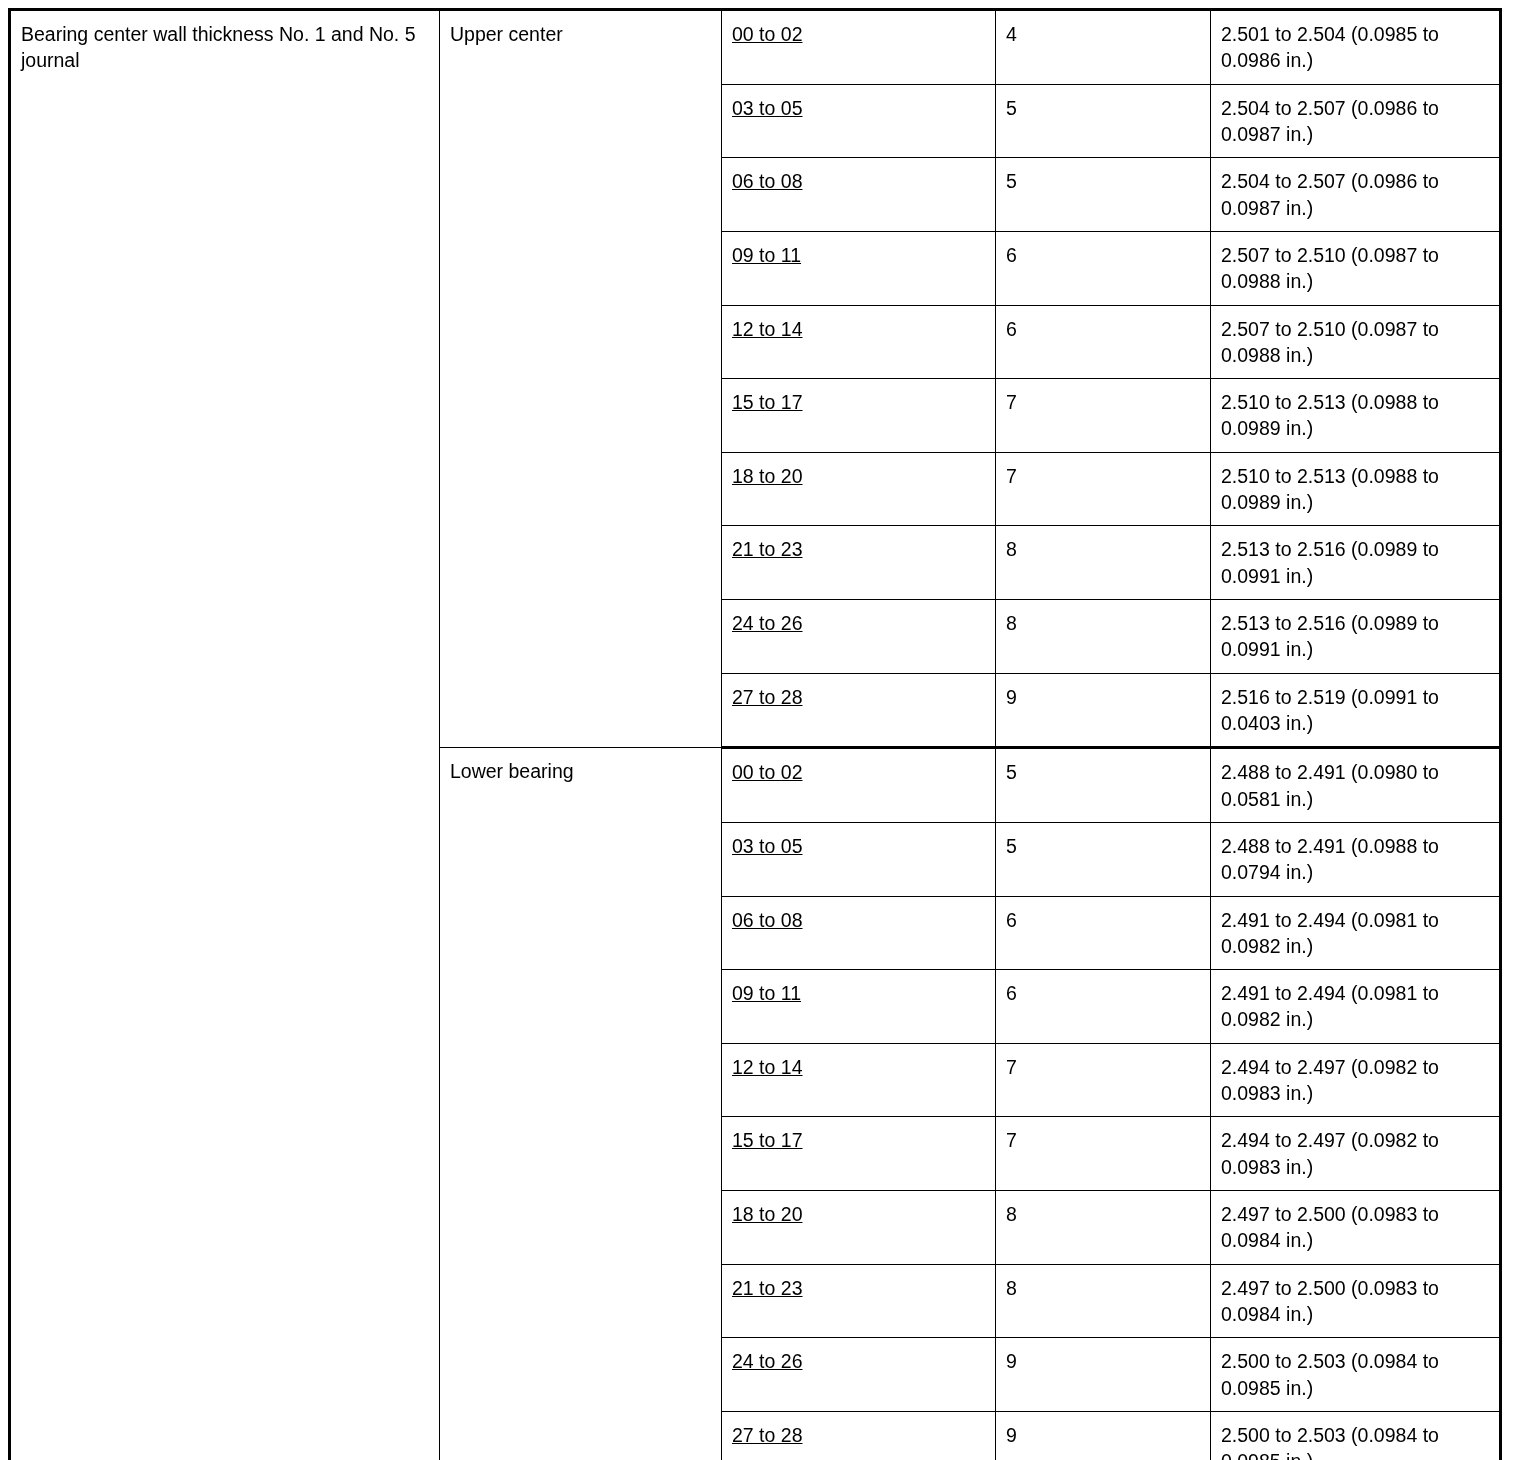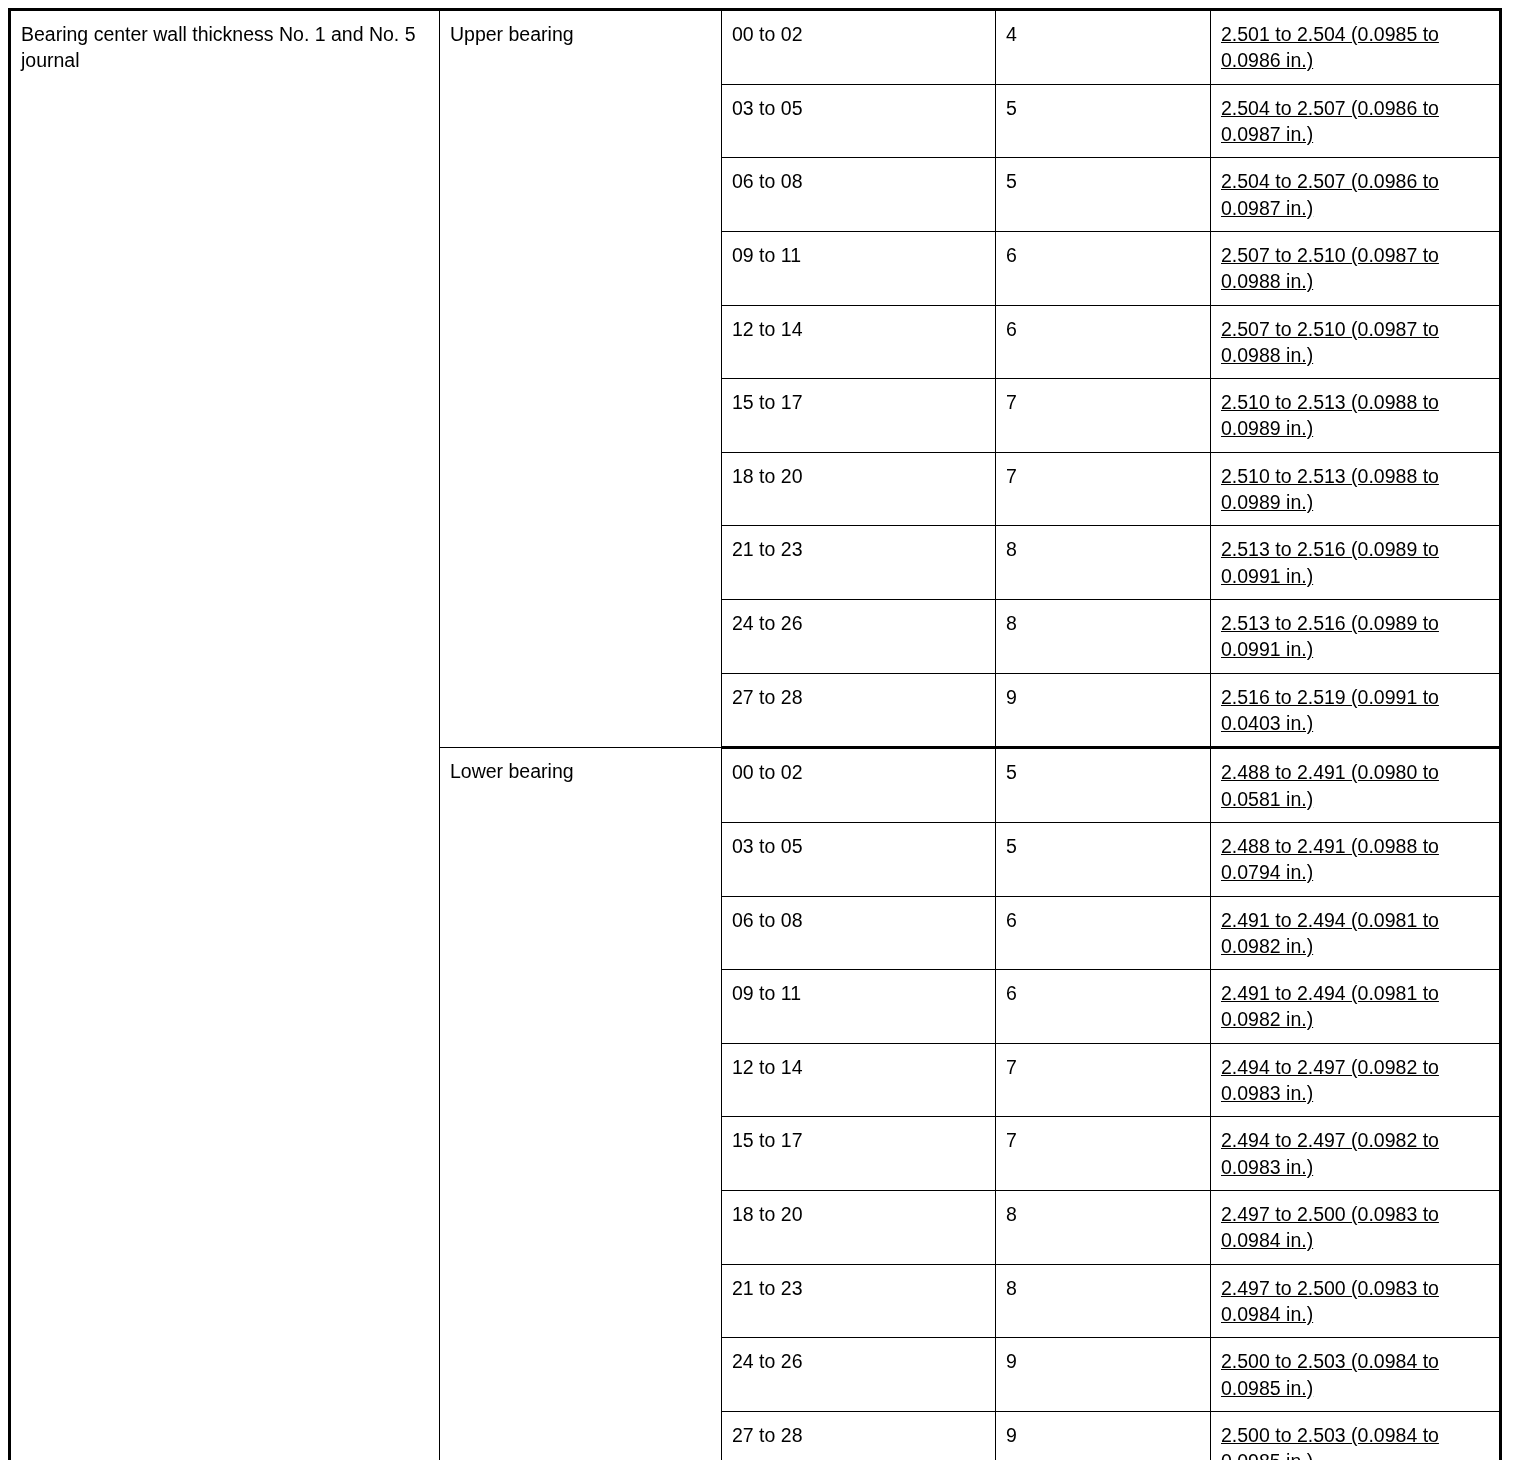--- a/index.html
+++ b/index.html
@@ -41,46 +41,46 @@
   }
   td.col-bearing {
     width: 263px;
     vertical-align: middle;
     border-right: 3px solid #000000;
     padding-left: 16px;
   }
   td.col-mark {
     width: 255px;
     vertical-align: middle;
+    text-decoration: underline;
   }
   td.col-grade {
     width: 196px;
     vertical-align: middle;
   }
   td.col-thickness {
     vertical-align: middle;
     padding-right: 14px;
-    text-decoration: underline;
   }
   tr.row-upper-last td {
     border-bottom: 3px solid #000000;
   }
   tr.row-first td {
     border-top: none;
   }
 </style>
 </head>
 <body>
 
 <div class="page">
   <table class="spec">
     <tbody>
         <tr class="row-first">
           <td class="col-label" rowspan="20">Bearing center wall thickness No. 1 and No. 5 journal</td>
-          <td class="col-bearing" rowspan="10">Upper bearing</td>
+          <td class="col-bearing" rowspan="10">Upper center</td>
           <td class="col-mark">00 to 02</td>
           <td class="col-grade">4</td>
           <td class="col-thickness">2.501 to 2.504 (0.0985 to 0.0986 in.)</td>
         </tr>
         <tr>
           <td class="col-mark">03 to 05</td>
           <td class="col-grade">5</td>
           <td class="col-thickness">2.504 to 2.507 (0.0986 to 0.0987 in.)</td>
         </tr>
         <tr>

